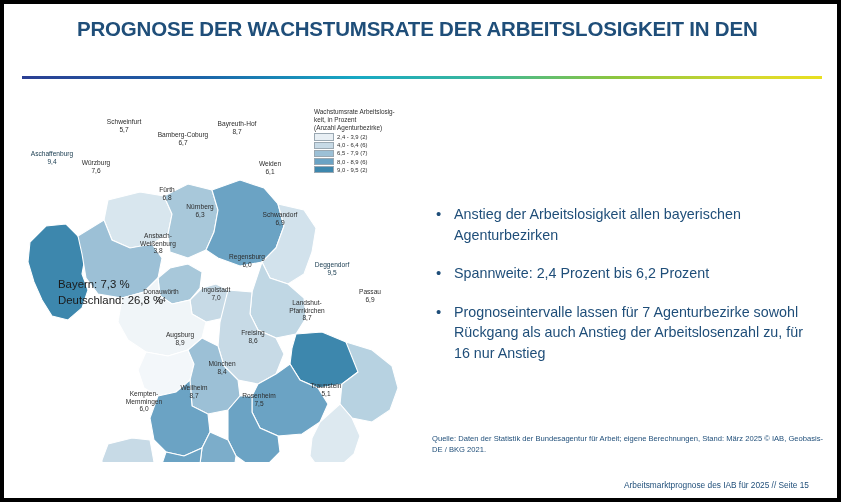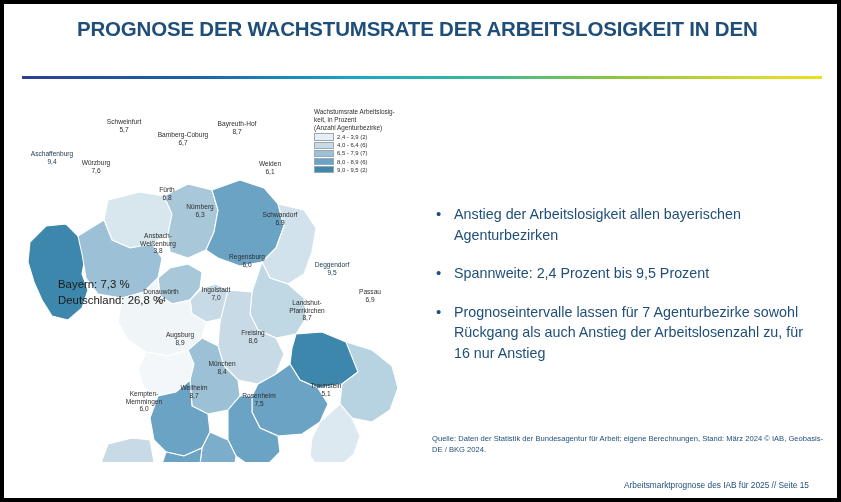--- a/index.html
+++ b/index.html
@@ -256,25 +256,25 @@
     <div>Deutschland: 26,8 %</div>
   </div>
 
   <div id="bullets">
       <div class="bullet">
         <div class="bdot">•</div>
         <div class="btxt">Anstieg der Arbeitslosigkeit allen bayerischen Agenturbezirken</div>
       </div>
       <div class="bullet">
         <div class="bdot">•</div>
-        <div class="btxt">Spannweite: 2,4 Prozent bis 9,5 Prozent</div>
+        <div class="btxt">Spannweite: 2,4 Prozent bis 6,2 Prozent</div>
       </div>
       <div class="bullet">
         <div class="bdot">•</div>
         <div class="btxt">Prognoseintervalle lassen für 7 Agenturbezirke sowohl Rückgang als auch Anstieg der Arbeitslosenzahl zu, für 16 nur Anstieg</div>
       </div>
     </div>
 
-  <div id="source">Quelle: Daten der Statistik der Bundesagentur für Arbeit; eigene Berechnungen, Stand: März 2024 © IAB, Geobasis-DE / BKG 2024.</div>
+  <div id="source">Quelle: Daten der Statistik der Bundesagentur für Arbeit; eigene Berechnungen, Stand: März 2025 © IAB, Geobasis-DE / BKG 2021.</div>
 
   <div id="footer">Arbeitsmarktprognose des IAB für 2025  //  Seite 15</div>
 
 </div>
 
 </body></html>

